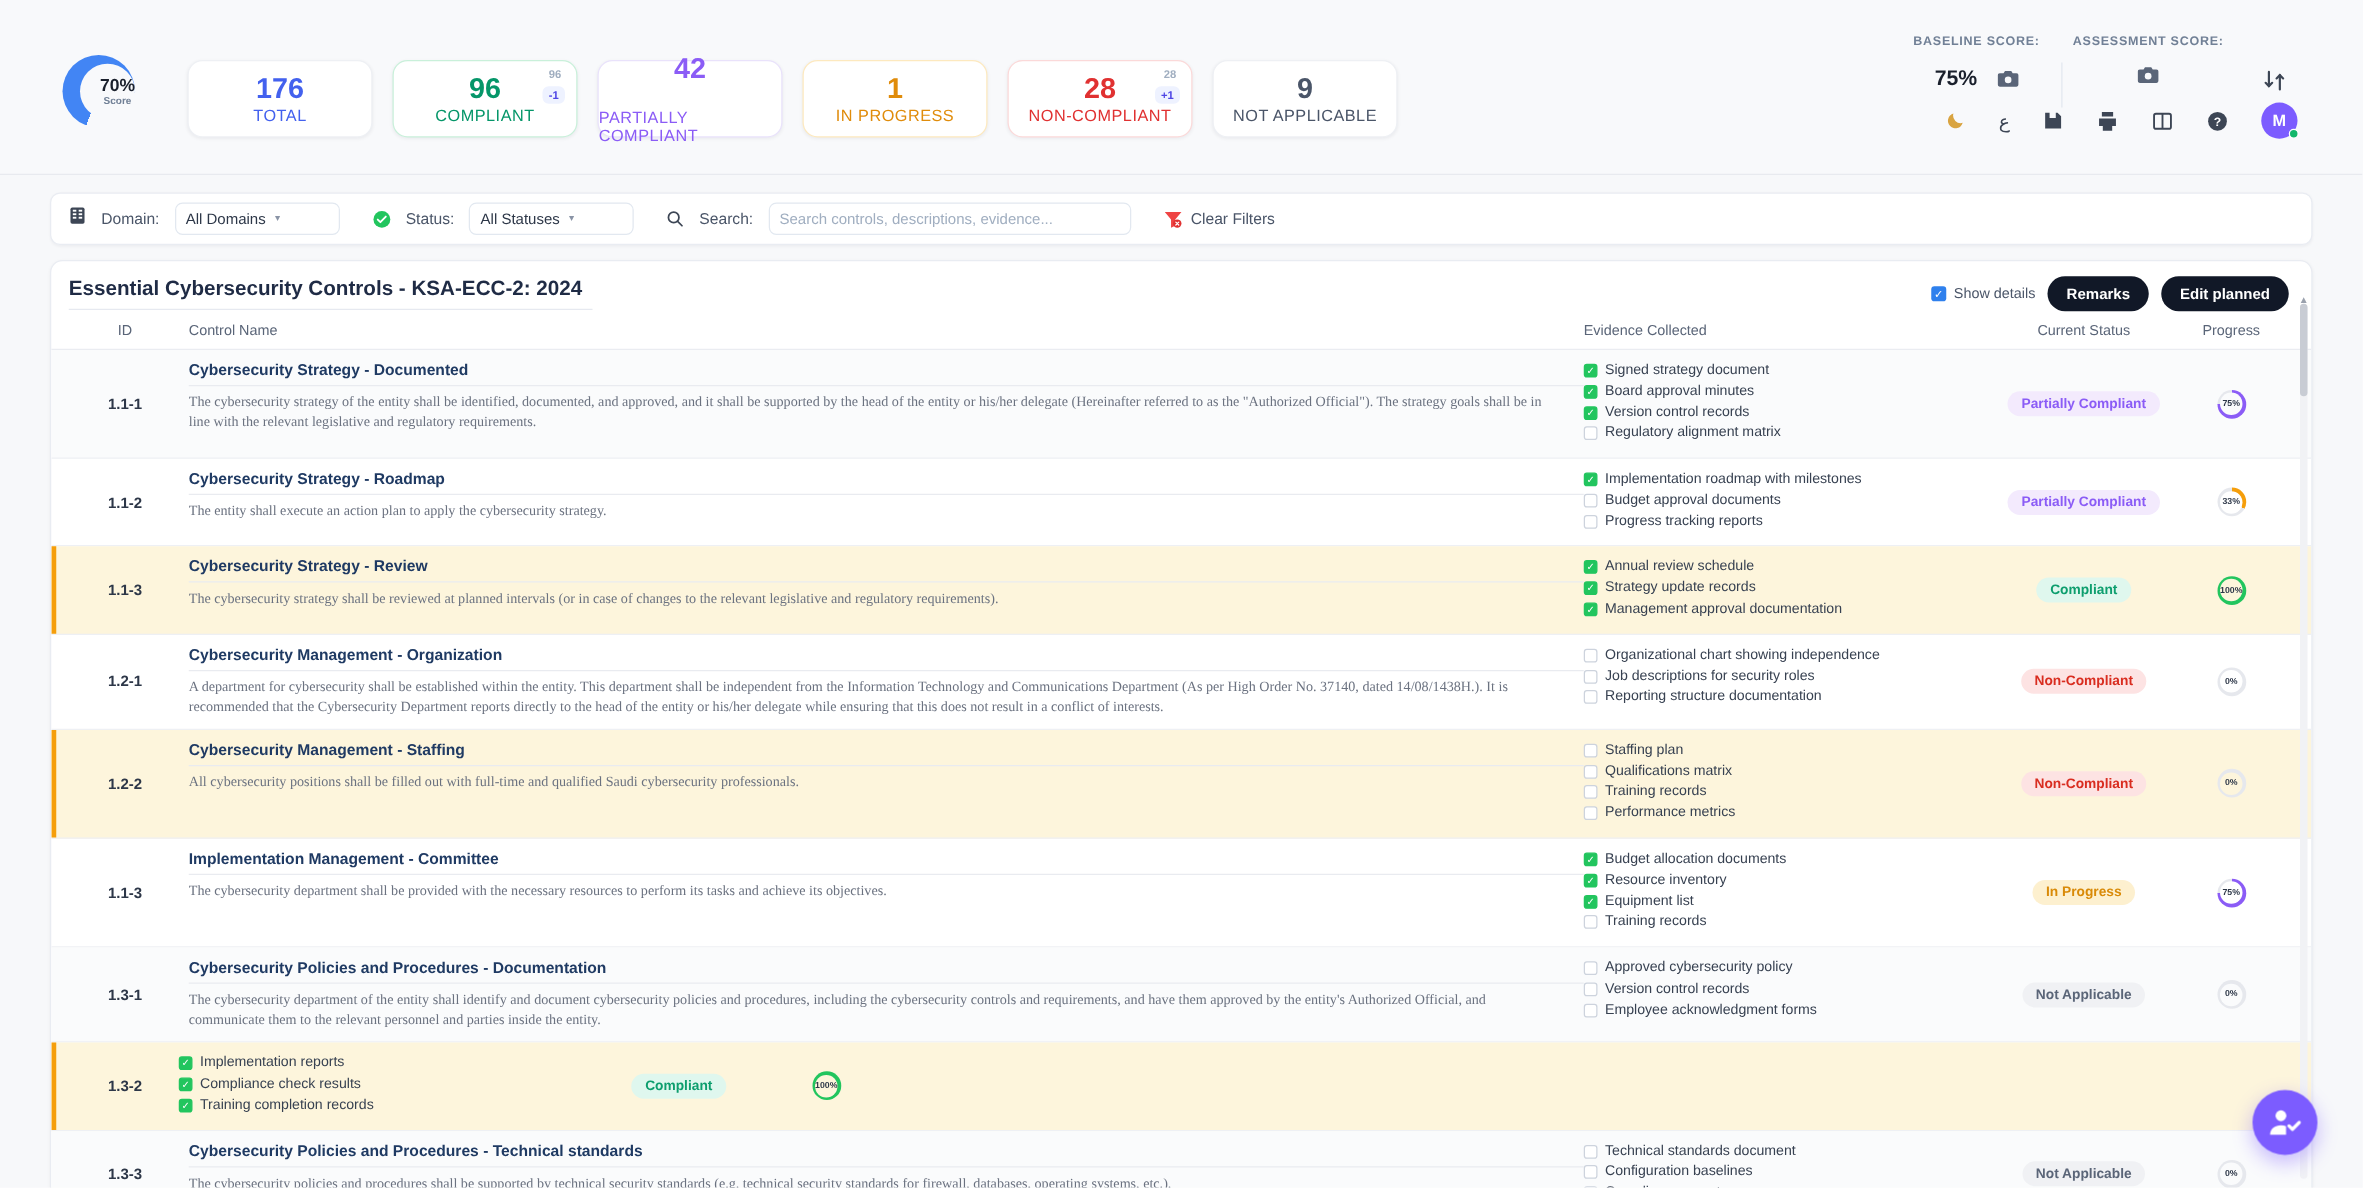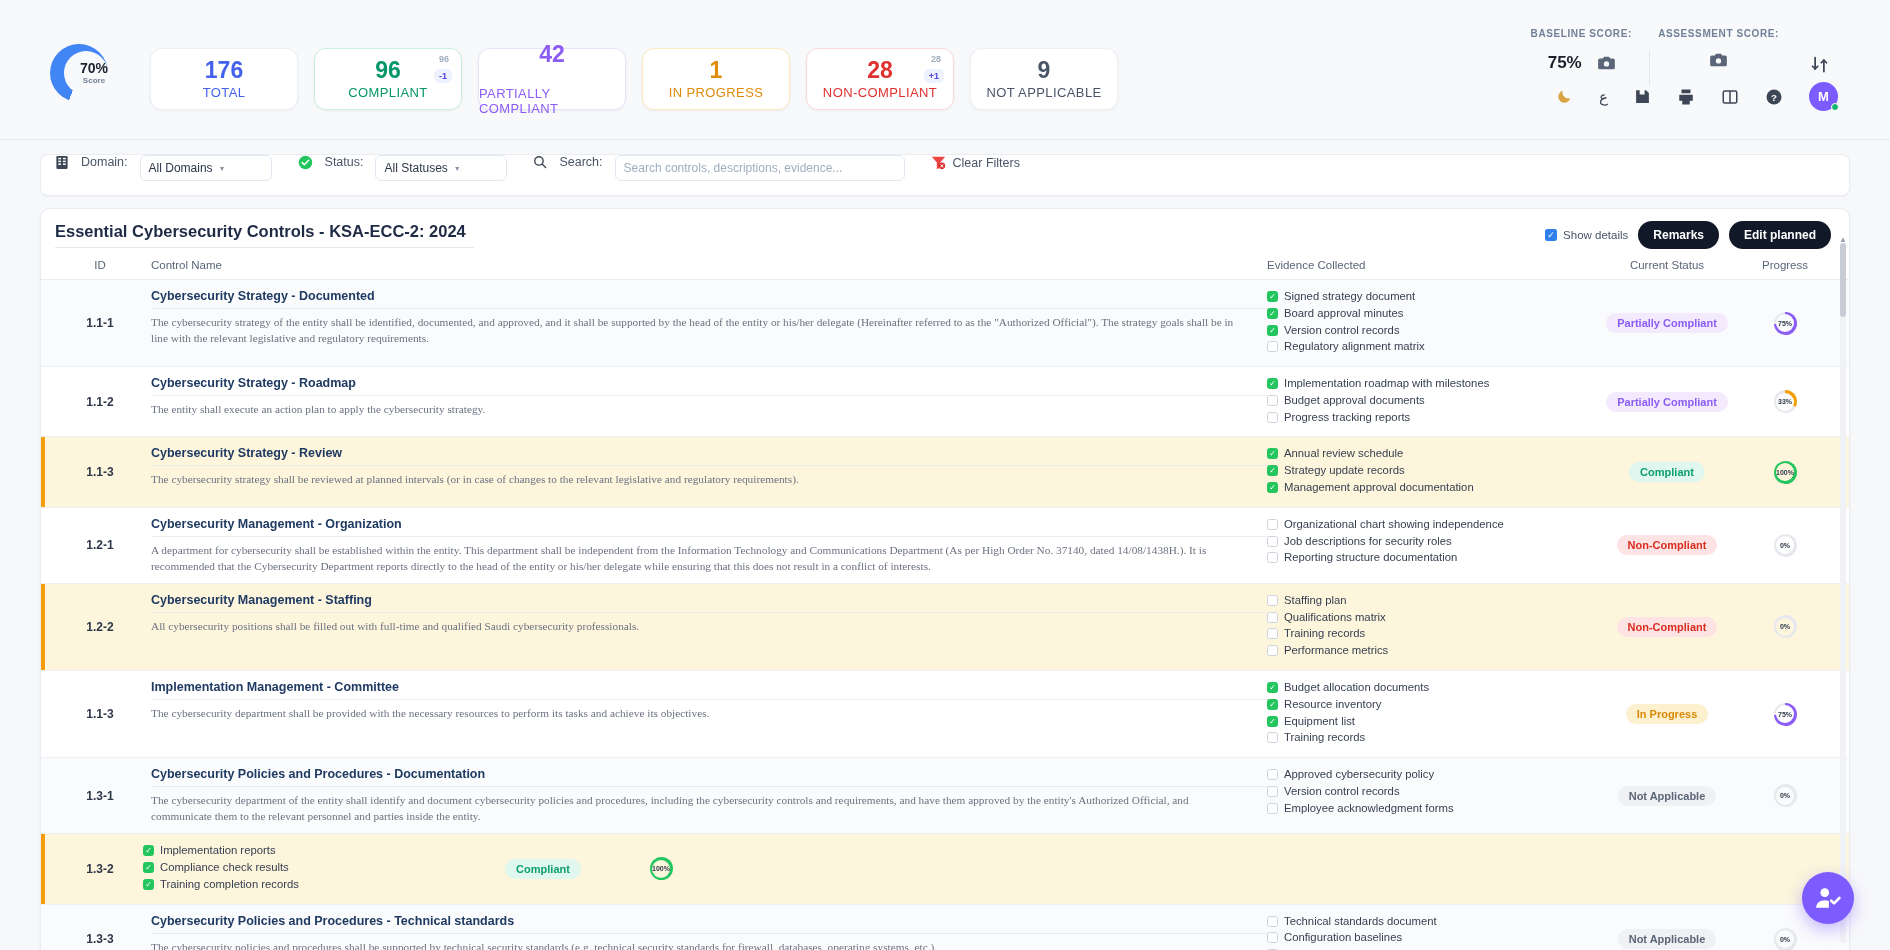--- a/index.html
+++ b/index.html
@@ -118,21 +118,21 @@
     position: absolute; right: -1px; bottom: 0;
     width: 8px; height: 8px; border-radius: 50%;
     background: #12b76a; border: 1.5px solid #fff;
   }
 
   
   .filterbar-wrap { padding: 14px 40px 0 40px; background: #f7f8fa; }
   .filterbar {
     height: 42px; background: #fff;
     border: 1px solid #e9ecf2; border-radius: 8px;
-    display: flex; align-items: flex-start; gap: 12px;
+    display: flex; align-items: center; gap: 12px;
     padding: 0 14px;
     box-shadow: 0 1px 2px rgba(16,24,40,.04);
   }
   .fb-label { font-size: 12.5px; color: #4a5568; white-space: nowrap; }
   .fb-select {
     width: 132px; height: 26px;
     border: 1px solid #e2e8f0; border-radius: 6px;
     background: #fff; font-size: 12px; color: #2d3748;
     display: flex; align-items: center; padding: 0 8px; gap: 6px;
     cursor: pointer;

